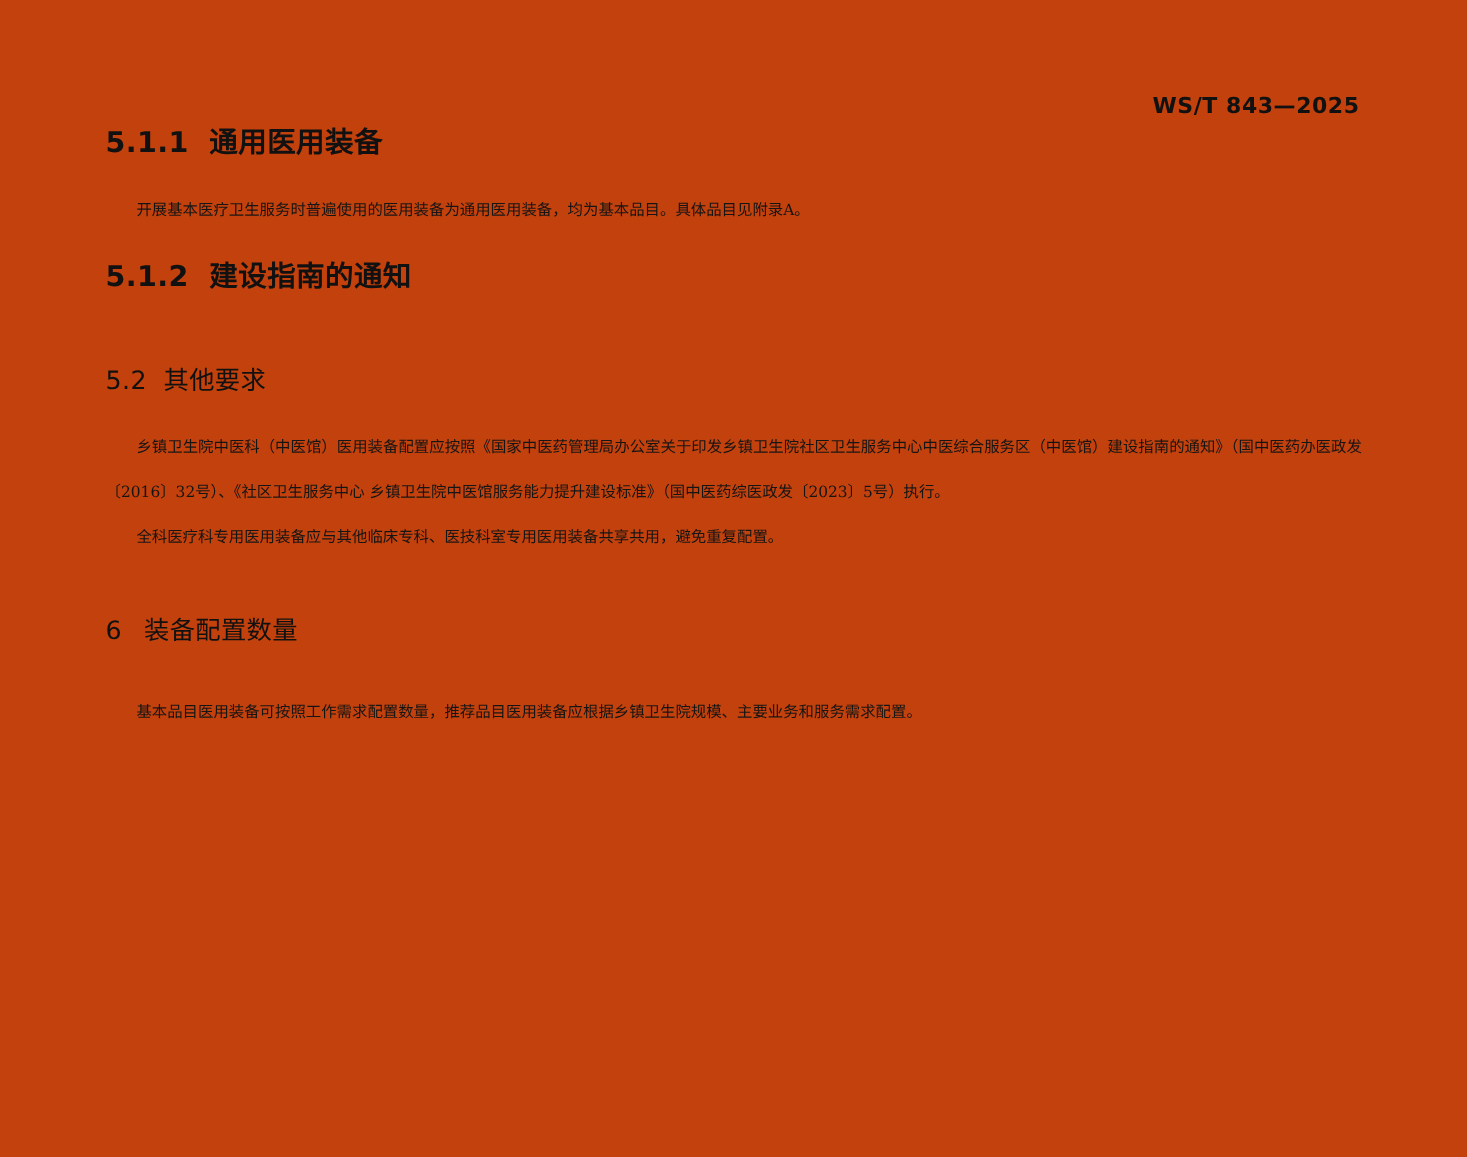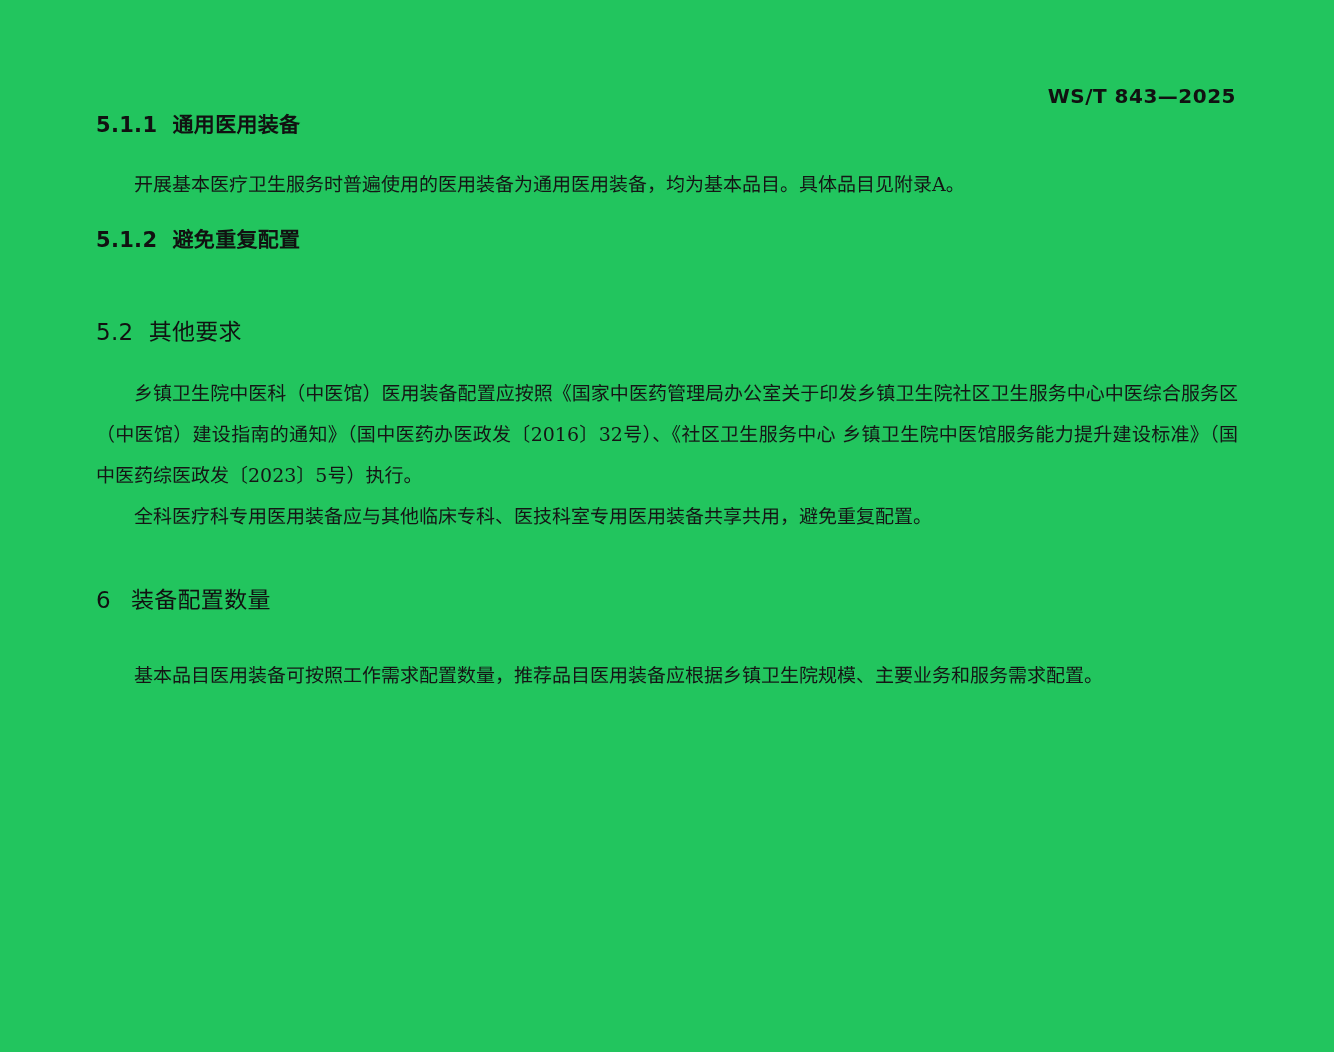--- a/index.html
+++ b/index.html
@@ -6,21 +6,21 @@
   html, body {
     margin: 0;
     padding: 0;
     background: #ffffff;
   }
   .page {
     position: relative;
     width: 1334px;
     height: 1052px;
     margin: 0 auto;
-    background: #22c55e;
+    background: #c2410c;
     box-sizing: border-box;
     font-family: "DejaVu Serif", "Liberation Serif", serif;
     color: #1a1a1a;
     overflow: hidden;
   }
   .header {
     position: absolute;
     top: 84px;
     right: 98px;
     font-family: "DejaVu Sans", "Liberation Sans", sans-serif;
@@ -31,41 +31,41 @@
     white-space: nowrap;
   }
   .content {
     position: absolute;
     top: 108px;
     left: 96px;
     width: 1142px;
   }
   h3.clause {
     font-family: "DejaVu Sans", "Liberation Sans", sans-serif;
-    font-size: 21px;
+    font-size: 26px;
     font-weight: 700;
     color: #111111;
     margin: 0;
     padding: 0;
     letter-spacing: 0.3px;
   }
   h2.section {
     font-family: "DejaVu Sans", "Liberation Sans", sans-serif;
     font-size: 23px;
     font-weight: 400;
     color: #111111;
     margin: 0;
     padding: 0;
     letter-spacing: 0.3px;
   }
   h2.section .num {
     margin-right: 20px;
   }
   p.body {
-    font-size: 19px;
+    font-size: 14px;
     line-height: 41px;
     margin: 0;
     padding: 0;
     text-align: justify;
     text-justify: inter-ideograph;
     text-indent: 2em;
     color: #151515;
   }
   .sp-a { height: 26px; }
   .sp-b { height: 18px; }
@@ -84,21 +84,21 @@
 
     <h3 class="clause">
       <span>5.1.1</span>&nbsp;&nbsp;<span>通用医用装备</span>
     </h3>
     <div class="sp-a"></div>
     <p class="body">开展基本医疗卫生服务时普遍使用的医用装备为通用医用装备，均为基本品目。具体品目见附录A。</p>
 
     <div class="sp-b"></div>
 
     <h3 class="clause">
-      <span>5.1.2</span>&nbsp;&nbsp;<span>避免重复配置</span>
+      <span>5.1.2</span>&nbsp;&nbsp;<span>建设指南的通知</span>
     </h3>
     <div class="sp-a"></div>
 
     <div class="sp-c"></div>
 
     <h2 class="section">
       <span>5.2</span>&nbsp;&nbsp;<span>其他要求</span>
     </h2>
     <div class="sp-a"></div>
     <p class="body">乡镇卫生院中医科（中医馆）医用装备配置应按照《国家中医药管理局办公室关于印发乡镇卫生院社区卫生服务中心中医综合服务区（中医馆）建设指南的通知》（国中医药办医政发〔2016〕32号）、《社区卫生服务中心 乡镇卫生院中医馆服务能力提升建设标准》（国中医药综医政发〔2023〕5号）执行。</p>

